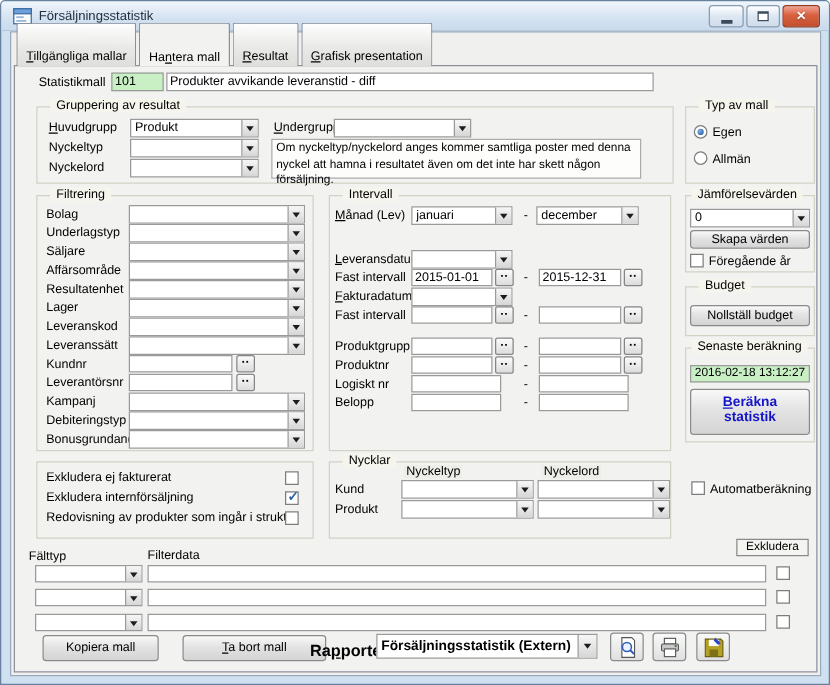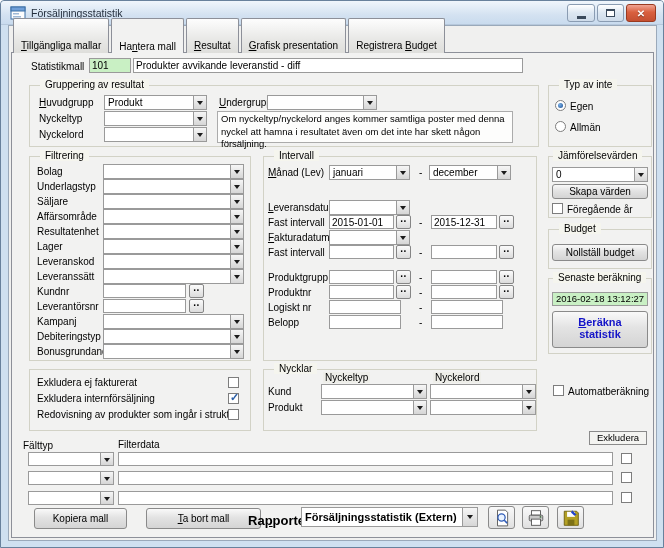--- a/index.html
+++ b/index.html
@@ -85,21 +85,20 @@
       </div>
   </div>
 
   <div class="client"></div>
 
   <div class="tabs">
     <div class="tab"><span></span><span class="u">T</span><span>illgängliga mallar</span></div>
     <div class="tab active"><span>Ha</span><span class="u">n</span><span>tera mall</span></div>
     <div class="tab"><span></span><span class="u">R</span><span>esultat</span></div>
     <div class="tab"><span></span><span class="u">G</span><span>rafisk presentation</span></div>
-    <div class="tab"><span>Registrera </span><span class="u">B</span><span>udget</span></div>
   </div>
   <div class="tabpage"></div>
 
   <span class="lbl" style="left:30px;top:60px;">Statistikmall</span>
   <input class="tinput green" style="left: 88px; top: 57px; width: 42px; height: 15px;" value="101">
   <input class="tinput" style="left: 132px; top: 57px; width: 390px; height: 15px;" value="Produkter avvikande leveranstid - diff">
 
   <div class="gb" style="left:28px;top:84px;width:510px;height:62px;">
     <span class="cap"><span>Gruppering av resultat</span></span>
   </div>
@@ -127,21 +126,21 @@
   <span class="lbl" style="left:38px;top:128px;">Nyckelord</span>
   <div class="combo" style="left:103px;top:126px;width:103px;">
       <span class="ct"></span>
       <span class="cbtn">
         <i class="arr"></i>
       </span>
     </div>
   <div class="infobox" style="left:216px;top:110px;width:296px;height:32px;">Om nyckeltyp/nyckelord anges kommer samtliga poster med denna nyckel att hamna i resultatet även om det inte har skett någon försäljning.</div>
 
   <div class="gb" style="left:547px;top:84px;width:104px;height:62px;">
-    <span class="cap"><span>Typ av inte</span></span>
+    <span class="cap"><span>Typ av mall</span></span>
   </div>
   <span class="radio sel" style="left:554px;top:99px;"></span>
   <span class="lbl" style="left:569px;top:100px;">Egen</span>
   <span class="radio" style="left:554px;top:120px;"></span>
   <span class="lbl" style="left:569px;top:121px;">Allmän</span>
 
   <div class="gb" style="left:28px;top:155px;width:222px;height:205px;">
     <span class="cap"><span>Filtrering</span></span>
   </div>
   <span class="lbl" style="left:36px;top:165px;">Bolag</span>

